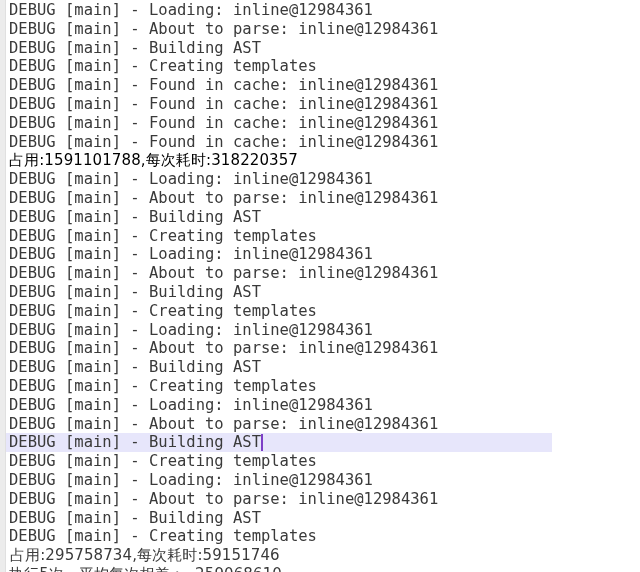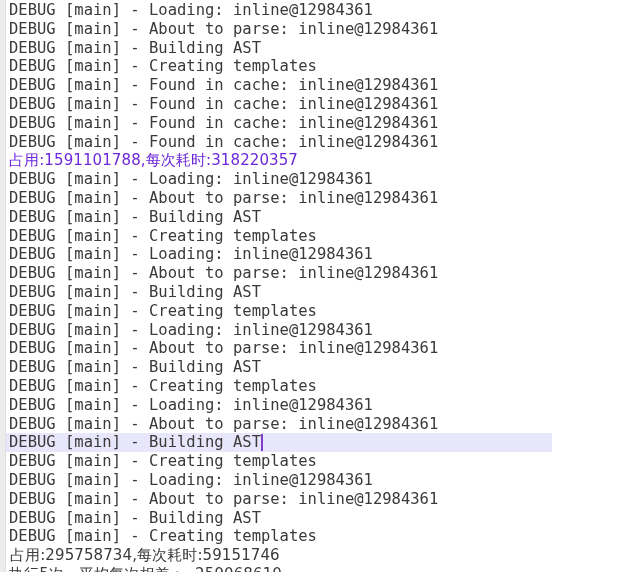--- a/index.html
+++ b/index.html
@@ -83,21 +83,21 @@
 
   <div id="lines">
       <div class="log-line" style="color: rgb(58, 58, 58);">DEBUG [main] - Loading: inline@12984361</div>
       <div class="log-line" style="color: rgb(58, 58, 58);">DEBUG [main] - About to parse: inline@12984361</div>
       <div class="log-line" style="color: rgb(58, 58, 58);">DEBUG [main] - Building AST</div>
       <div class="log-line" style="color: rgb(58, 58, 58);">DEBUG [main] - Creating templates</div>
       <div class="log-line" style="color: rgb(58, 58, 58);">DEBUG [main] - Found in cache: inline@12984361</div>
       <div class="log-line" style="color: rgb(58, 58, 58);">DEBUG [main] - Found in cache: inline@12984361</div>
       <div class="log-line" style="color: rgb(58, 58, 58);">DEBUG [main] - Found in cache: inline@12984361</div>
       <div class="log-line" style="color: rgb(58, 58, 58);">DEBUG [main] - Found in cache: inline@12984361</div>
-      <div class="log-line cjk" style="color: #6d28d9;">占用:1591101788,每次耗时:318220357</div>
+      <div class="log-line cjk" style="color: #000000;">占用:1591101788,每次耗时:318220357</div>
       <div class="log-line" style="color: rgb(58, 58, 58);">DEBUG [main] - Loading: inline@12984361</div>
       <div class="log-line" style="color: rgb(58, 58, 58);">DEBUG [main] - About to parse: inline@12984361</div>
       <div class="log-line" style="color: rgb(58, 58, 58);">DEBUG [main] - Building AST</div>
       <div class="log-line" style="color: rgb(58, 58, 58);">DEBUG [main] - Creating templates</div>
       <div class="log-line" style="color: rgb(58, 58, 58);">DEBUG [main] - Loading: inline@12984361</div>
       <div class="log-line" style="color: rgb(58, 58, 58);">DEBUG [main] - About to parse: inline@12984361</div>
       <div class="log-line" style="color: rgb(58, 58, 58);">DEBUG [main] - Building AST</div>
       <div class="log-line" style="color: rgb(58, 58, 58);">DEBUG [main] - Creating templates</div>
       <div class="log-line" style="color: rgb(58, 58, 58);">DEBUG [main] - Loading: inline@12984361</div>
       <div class="log-line" style="color: rgb(58, 58, 58);">DEBUG [main] - About to parse: inline@12984361</div>

